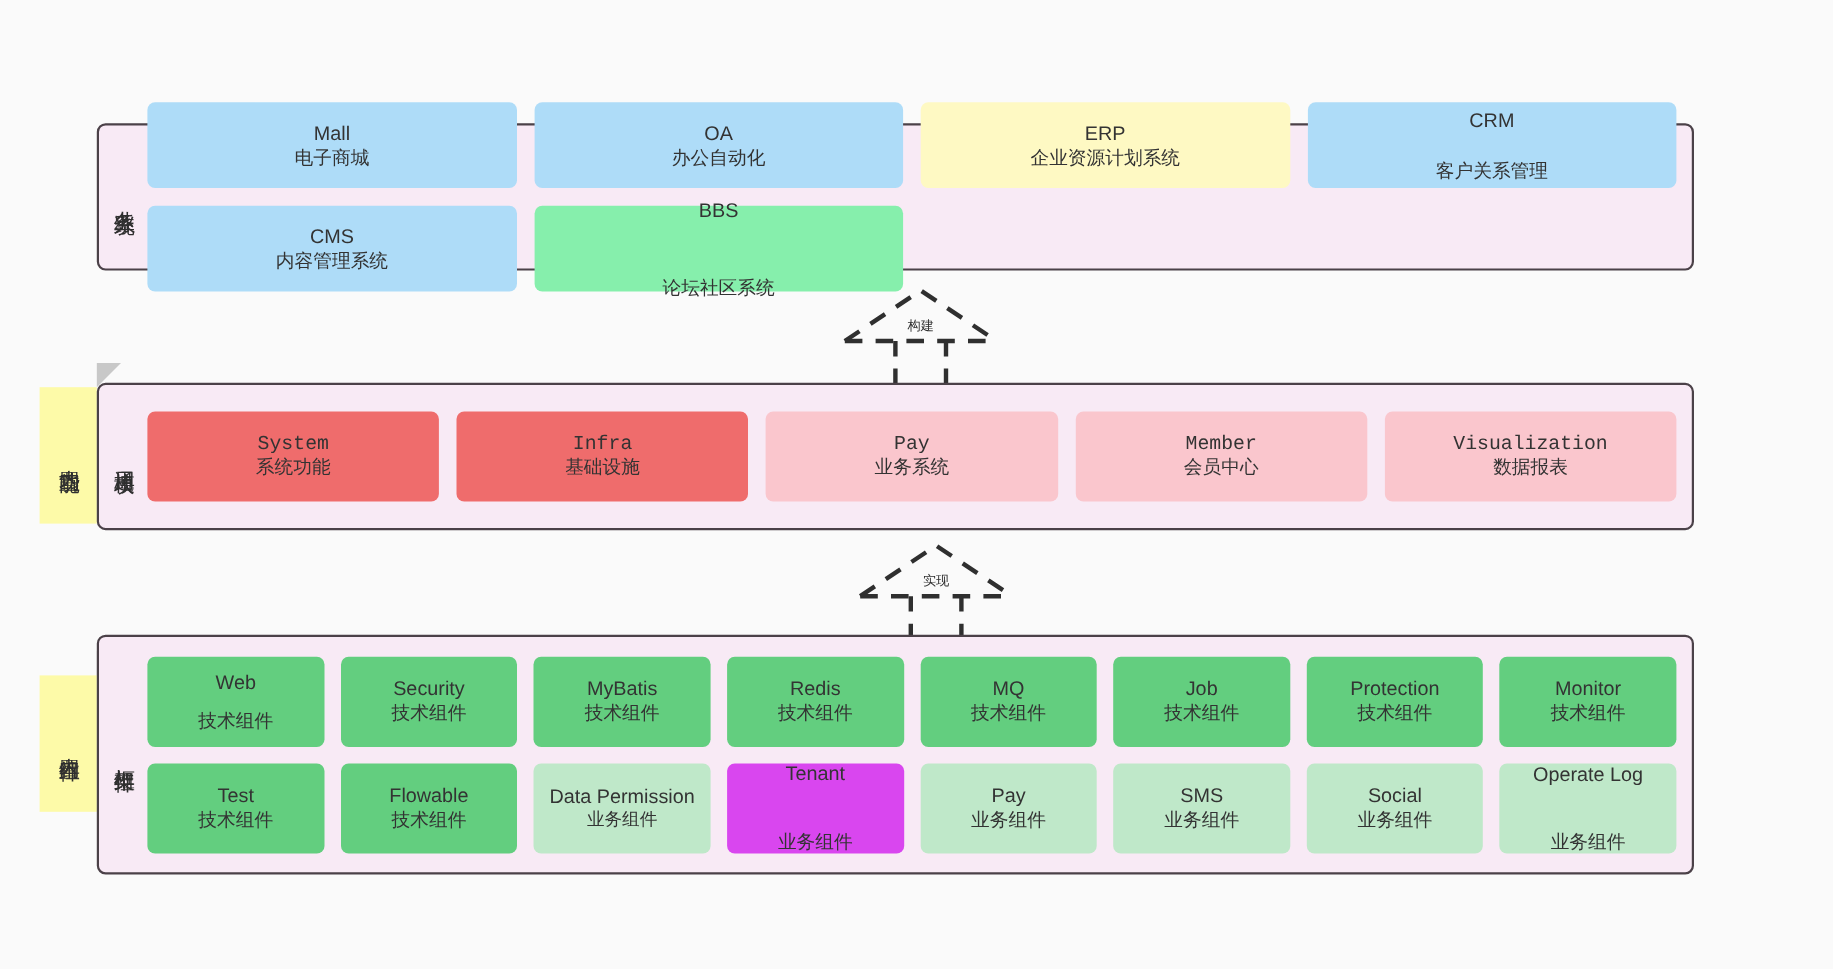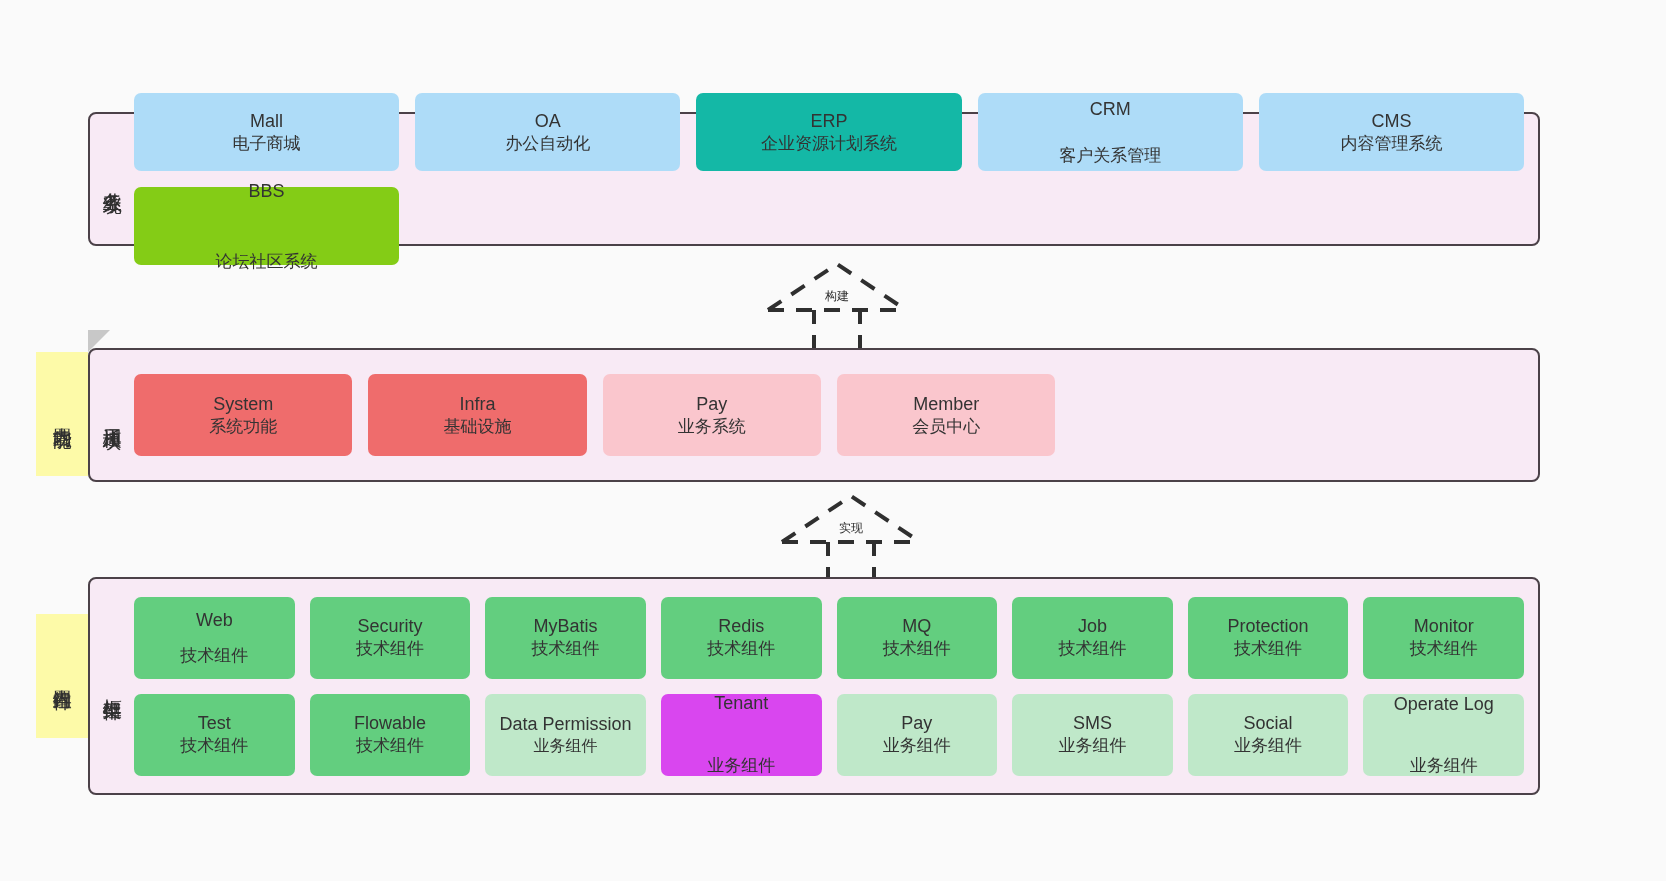--- a/index.html
+++ b/index.html
@@ -60,26 +60,26 @@
     line-height: 1.26;
     padding: 4px 6px;
   }
   .node .n-en { font-size: 18px; }
   .node .n-cn { font-size: 17px; }
   .node.small .n-en { font-size: 18px; }
   .node.small .n-cn { font-size: 16px; }
 
   
   #layer-business { left: 88px; top: 112px; width: 1452px; height: 134px; }
-  #layer-business .layer-body { grid-template-columns: repeat(5, 1fr); }
+  #layer-business .layer-body { grid-template-columns: repeat(4, 1fr); }
   #layer-business .node { height: 78px; background: #aedcf8; }
 
   
   #layer-modules { left: 88px; top: 348px; width: 1452px; height: 134px; }
-  #layer-modules .layer-body { grid-template-columns: repeat(6, 1fr); }
+  #layer-modules .layer-body { grid-template-columns: repeat(5, 1fr); font-family: Liberation Mono, monospace; }
   #layer-modules .node { height: 82px; }
 
   
   #layer-framework { left: 88px; top: 577px; width: 1452px; height: 218px; }
   #layer-framework .layer-body {
     grid-template-columns: repeat(8, 1fr);
     grid-template-rows: repeat(2, 82px);
     gap: 15px 15px;
     padding: 14px 14px 14px 0;
   }
@@ -142,33 +142,33 @@
     <div class="layer-title">业务系统</div>
     <div class="layer-body">
       <div class="node" style="background: rgb(174, 220, 248);">
         <span class="n-en">Mall</span>
         <span class="n-cn">电子商城</span>
       </div>
       <div class="node" style="background: rgb(174, 220, 248);">
         <span class="n-en">OA</span>
         <span class="n-cn">办公自动化</span>
       </div>
-      <div class="node" style="background: #14b8a6;">
+      <div class="node" style="background: #fef9c3;">
         <span class="n-en">ERP</span>
         <span class="n-cn">企业资源计划系统</span>
       </div>
       <div class="node" style="background: rgb(174, 220, 248); gap: 24px;">
         <span class="n-en">CRM</span>
         <span class="n-cn">客户关系管理</span>
       </div>
       <div class="node" style="background: rgb(174, 220, 248);">
         <span class="n-en">CMS</span>
         <span class="n-cn">内容管理系统</span>
       </div>
-      <div class="node" style="background: #84cc16; gap: 48px;">
+      <div class="node" style="background: #86efac; gap: 48px;">
         <span class="n-en">BBS</span>
         <span class="n-cn">论坛社区系统</span>
       </div>
     </div>
   </div>
 
   <div class="uml-arrow" id="arrow-build">
     <svg width="150" height="95" viewBox="0 0 150 95">
       <path d="M6 52 L75 6 L144 52" fill="none" stroke="#2f2f2f" stroke-width="4" stroke-dasharray="16 12" stroke-linecap="butt"></path>
       <path d="M6 52 L144 52" fill="none" stroke="#2f2f2f" stroke-width="4" stroke-dasharray="16 12"></path>
@@ -195,20 +195,24 @@
         <span class="n-cn">基础设施</span>
       </div>
       <div class="node" style="background: rgb(250, 198, 205);">
         <span class="n-en">Pay</span>
         <span class="n-cn">业务系统</span>
       </div>
       <div class="node" style="background: rgb(250, 198, 205);">
         <span class="n-en">Member</span>
         <span class="n-cn">会员中心</span>
       </div>
+      <div class="node" style="background: rgb(250, 198, 205);">
+        <span class="n-en">Visualization</span>
+        <span class="n-cn">数据报表</span>
+      </div>
     </div>
   </div>
 
   <div class="uml-arrow" id="arrow-impl">
     <svg width="150" height="95" viewBox="0 0 150 95">
       <path d="M6 52 L75 6 L144 52" fill="none" stroke="#2f2f2f" stroke-width="4" stroke-dasharray="16 12" stroke-linecap="butt"></path>
       <path d="M6 52 L144 52" fill="none" stroke="#2f2f2f" stroke-width="4" stroke-dasharray="16 12"></path>
       <path d="M52 52 L52 93" fill="none" stroke="#2f2f2f" stroke-width="4" stroke-dasharray="14 11"></path>
       <path d="M98 52 L98 93" fill="none" stroke="#2f2f2f" stroke-width="4" stroke-dasharray="14 11"></path>
       <path d="M52 93 L98 93" fill="none" stroke="#2f2f2f" stroke-width="4" stroke-dasharray="14 11"></path>

